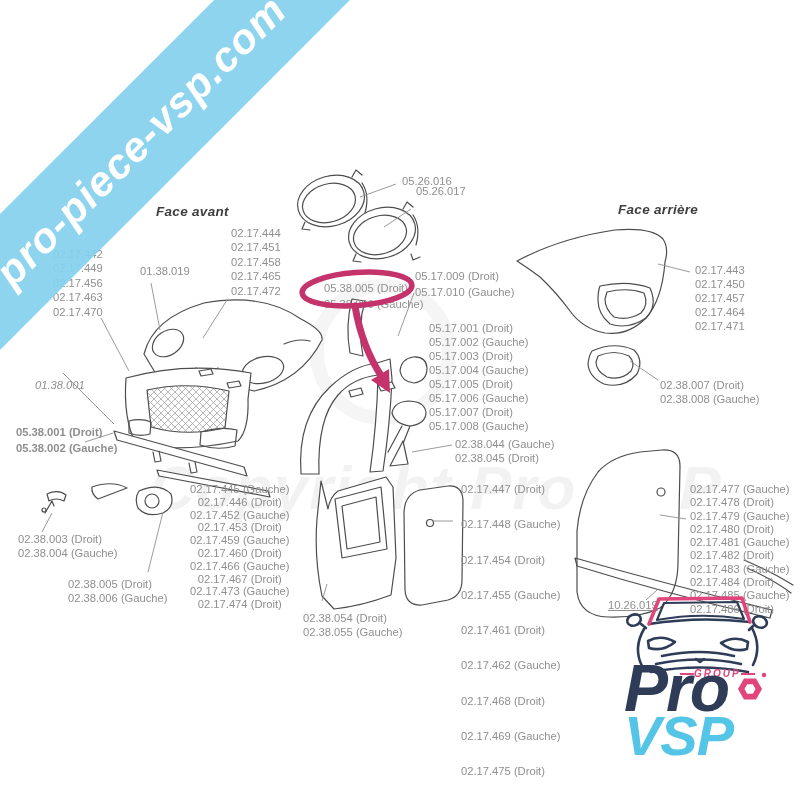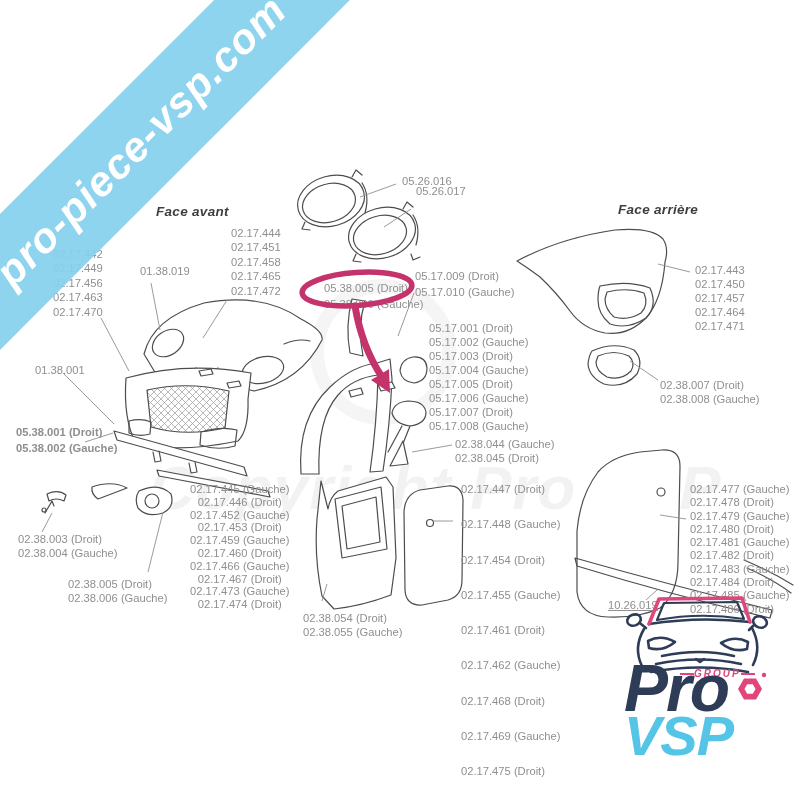--- a/index.html
+++ b/index.html
@@ -243,21 +243,21 @@
   <div class="labels lh140" style="left:429px; top:321px;">
       <span>05.17.001 (Droit)</span>
       <span>05.17.002 (Gauche)</span>
       <span>05.17.003 (Droit)</span>
       <span>05.17.004 (Gauche)</span>
       <span>05.17.005 (Droit)</span>
       <span>05.17.006 (Gauche)</span>
       <span>05.17.007 (Droit)</span>
       <span>05.17.008 (Gauche)</span>
     </div>
-  <div class="labels lh144" style="left:35px;  top:363px;">
+  <div class="labels lh144" style="left:35px;  top:378px;font-style:italic;">
       <span>01.38.001</span>
     </div>
   <div class="labels lh155" style="left:16px;  top:425px;font-weight:bold;">
       <span>05.38.001 (Droit)</span>
       <span>05.38.002 (Gauche)</span>
     </div>
   <div class="labels lh135" style="left:18px;  top:533px;">
       <span>02.38.003 (Droit)</span>
       <span>02.38.004 (Gauche)</span>
     </div>

